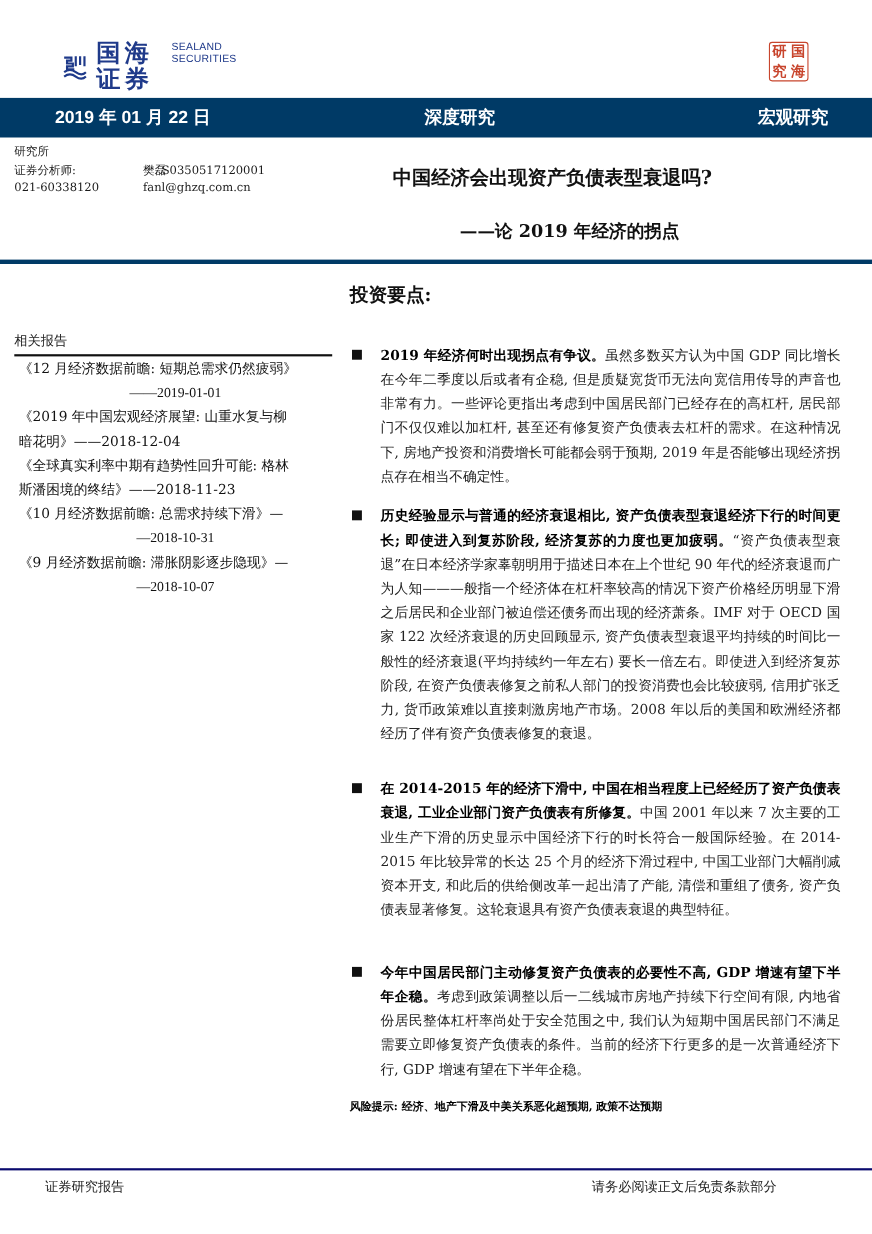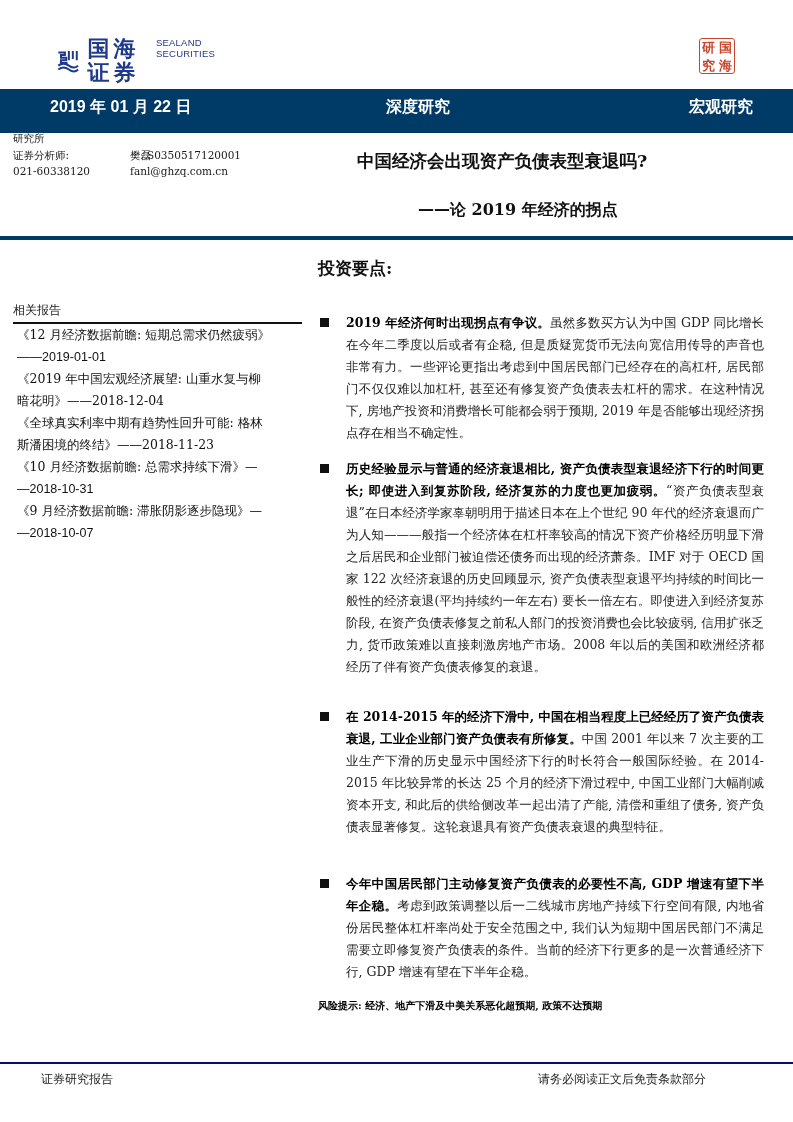--- a/index.html
+++ b/index.html
@@ -13,42 +13,42 @@
   .logo-text { display:flex; flex-direction:row; }
   .logo-cn { font-family:"DejaVu Sans","Liberation Sans",sans-serif; font-weight:bold;
              color:#1f3a8a; font-size:22px; letter-spacing:4px; line-height:24px; }
   .logo-en { font-family:"Liberation Sans",sans-serif; color:#1f3a8a; font-size:9.5px;
              letter-spacing:0.2px; line-height:11px; }
   .seal { left:699px; top:38px; width:36px; height:36px; border:1.5px solid #c8452d; border-radius:3px;
           display:grid; grid-template-columns:1fr 1fr; grid-template-rows:1fr 1fr;
           color:#c8452d; font-size:13px; font-weight:bold; text-align:center; line-height:18px; box-sizing:border-box; }
 
   
-  .topbar { left:0; top:89px; width:793px; height:44px; background:#003a66; color:#ffffff;
+  .topbar { left:0; top:89px; width:793px; height:36px; background:#003a66; color:#ffffff;
             font-family:"Liberation Sans","DejaVu Sans",sans-serif; font-weight:bold; font-size:16px; }
   .topbar span { position:absolute; top:8px; white-space:nowrap; }
   .bar-date { left:50px; }
   .bar-type { left:386px; }
   .bar-sector { left:689px; }
 
   
   .analyst { font-size:10.5px; line-height:15px; font-family:"DejaVu Serif","Liberation Serif",serif; }
 
   
   .title { left:357px; top:149px; font-size:17.5px; font-weight:bold; white-space:nowrap; color:#111; }
   .subtitle { left:418px; top:200px; font-size:16px; font-weight:bold; white-space:nowrap; color:#111; }
   .thick-rule { left:0; top:236px; width:793px; height:4px; background:#003a66; }
 
   .section-head { left:318px; top:257px; font-size:17px; font-weight:bold; white-space:nowrap; color:#111; }
 
   
   .side-head { left:13px; top:302px; font-size:12px; color:#222; }
   .side-rule { left:13px; top:322px; width:289px; height:1.5px; background:#111; }
   .side-list { left:17px; top:324px; width:285px; font-size:12.5px; line-height:22px; color:#111; }
-  .side-list .num { font-family:Liberation Sans, sans-serif; }
+  .side-list .num { font-family:Liberation Serif, serif;text-align:center; }
   .side-item { margin:0; }
 
   
   .bullet { left:318px; width:446px; font-size:12.5px; line-height:22px; color:#222; }
   .bullet .sq { position:absolute; left:2px; top:6px; width:9px; height:9px; background:#111; }
   .bullet .body { margin-left:28px; text-align:justify; }
   .bullet b { color:#000; font-weight:bold; }
 
   .risk { left:318px; top:999px; font-size:10px; font-weight:bold; color:#000000; white-space:nowrap; }
 

